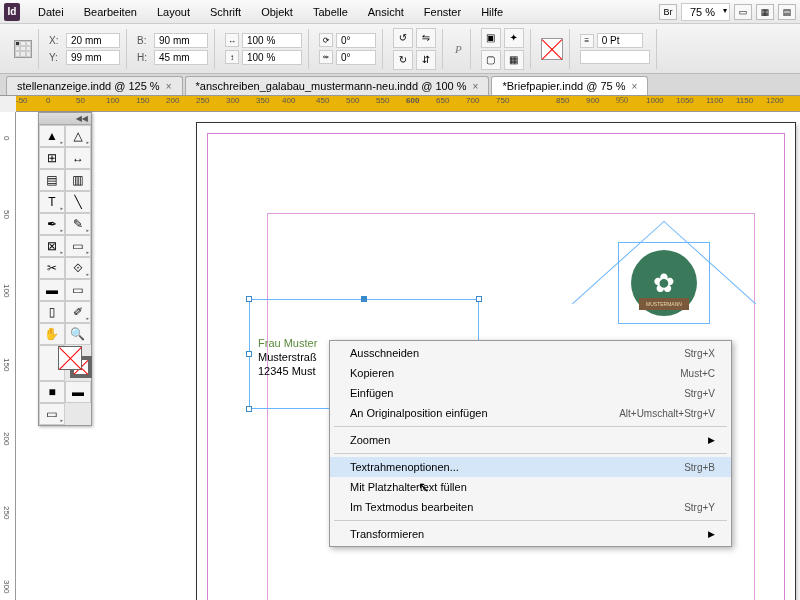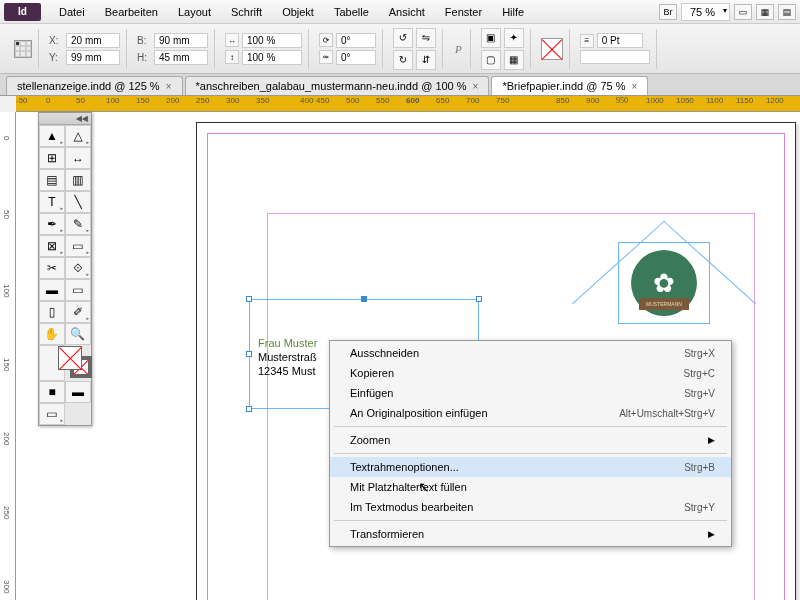--- a/index.html
+++ b/index.html
@@ -1,18 +1,18 @@
 <!DOCTYPE html>
 <html><head>
 <meta charset="utf-8">
 <style>
 * { margin: 0; padding: 0; box-sizing: border-box; font-family: Tahoma, Arial, sans-serif; font-size: 11px; }
 body { background: #f0f0f0; width: 800px; height: 600px; overflow: hidden; position: relative; }
 .menubar { background: linear-gradient(#fafafa, #e8e8e8); height: 24px; display: flex; align-items: center; padding: 0 4px; border-bottom: 1px solid #ccc; }
-.app-icon { width: 37px; height: 18px; background: #4a2a4a; color: #fff; display: flex; align-items: center; justify-content: center; font-weight: bold; font-size: 10px; margin-right: 8px; border-radius: 2px; }
+.app-icon { width: 16px; height: 18px; background: #4a2a4a; color: #fff; display: flex; align-items: center; justify-content: center; font-weight: bold; font-size: 10px; margin-right: 8px; border-radius: 2px; }
 .menu-item { padding: 4px 10px; cursor: pointer; }
 .menubar-right { margin-left: auto; display: flex; align-items: center; gap: 4px; }
 .zoom-display { border: 1px solid #ccc; background: #fff; padding: 2px 14px 2px 8px; position: relative; }
 .zoom-display::after { content: '▾'; position: absolute; right: 2px; font-size: 8px; }
 .control-bar { background: linear-gradient(#f5f5f5, #e5e5e5); height: 50px; border-bottom: 1px solid #bbb; display: flex; align-items: center; padding: 4px 8px; gap: 4px; }
 .cb-group { display: flex; flex-direction: column; gap: 2px; padding: 0 6px; border-right: 1px solid #ccc; height: 40px; justify-content: center; }
 .cb-row { display: flex; align-items: center; gap: 3px; }
 .cb-label { width: 14px; font-size: 10px; color: #555; }
 .cb-input { border: 1px solid #ccc; background: #fff; padding: 1px 4px; width: 54px; font-size: 10px; }
 .cb-icon { width: 14px; height: 14px; border: 1px solid #ccc; background: #f8f8f8; display: inline-flex; align-items: center; justify-content: center; font-size: 8px; }
@@ -208,21 +208,21 @@
 <div class="ruler-h" id="rh">
     <span class="tick" style="left: 0px;">-50</span>
     <span class="tick" style="left: 30px;">0</span>
     <span class="tick" style="left: 60px;">50</span>
     <span class="tick" style="left: 90px;">100</span>
     <span class="tick" style="left: 120px;">150</span>
     <span class="tick" style="left: 150px;">200</span>
     <span class="tick" style="left: 180px;">250</span>
     <span class="tick" style="left: 210px;">300</span>
     <span class="tick" style="left: 240px;">350</span>
-    <span class="tick" style="left: 284px;">400</span>
+    <span class="tick" style="left: 266px;">400</span>
     <span class="tick" style="left: 300px;">450</span>
     <span class="tick" style="left: 330px;">500</span>
     <span class="tick" style="left: 360px;">550</span>
     <span class="tick" style="left: 390px; font-weight: bold;">600</span>
     <span class="tick" style="left: 420px;">650</span>
     <span class="tick" style="left: 450px;">700</span>
     <span class="tick" style="left: 480px;">750</span>
     <span class="tick" style="left: 480px; margin-top: 43px;">800</span>
     <span class="tick" style="left: 540px;">850</span>
     <span class="tick" style="left: 570px;">900</span>
@@ -311,21 +311,21 @@
     </div>
   </div>
 
   <div class="context-menu" id="cm">
       <div class="cm-item">
         <span>Ausschneiden</span>
         <span class="cm-shortcut">Strg+X</span>
       </div>
       <div class="cm-item">
         <span>Kopieren</span>
-        <span class="cm-shortcut">Strg+C</span>
+        <span class="cm-shortcut">Must+C</span>
       </div>
       <div class="cm-item">
         <span>Einfügen</span>
         <span class="cm-shortcut">Strg+V</span>
       </div>
       <div class="cm-item">
         <span>An Originalposition einfügen</span>
         <span class="cm-shortcut">Alt+Umschalt+Strg+V</span>
       </div>
       <div class="cm-sep"></div>

